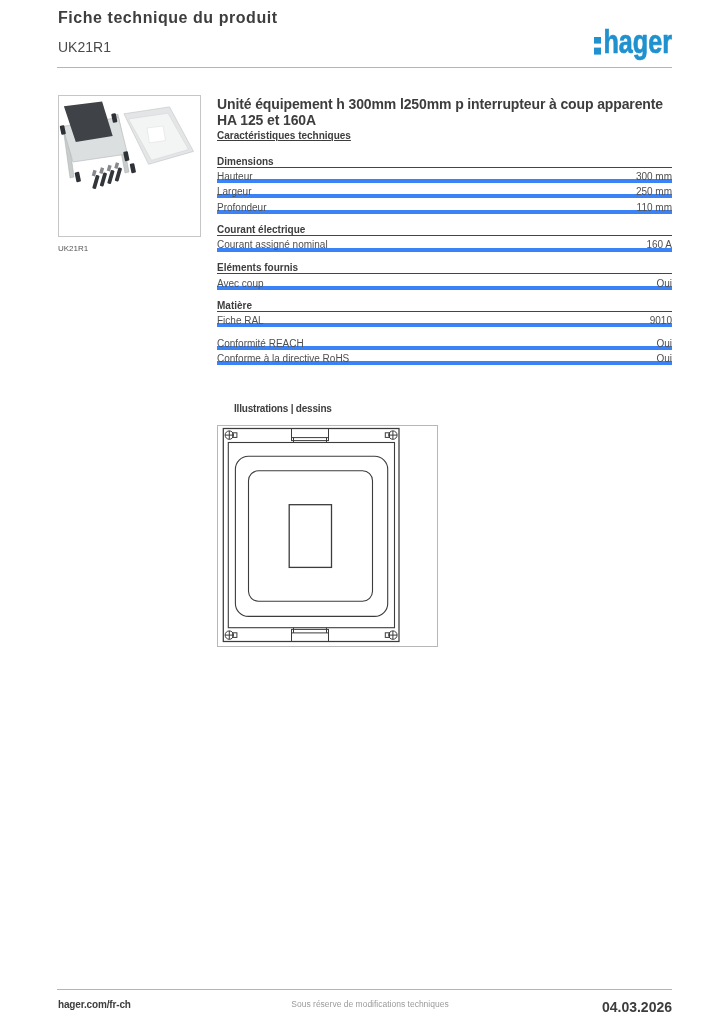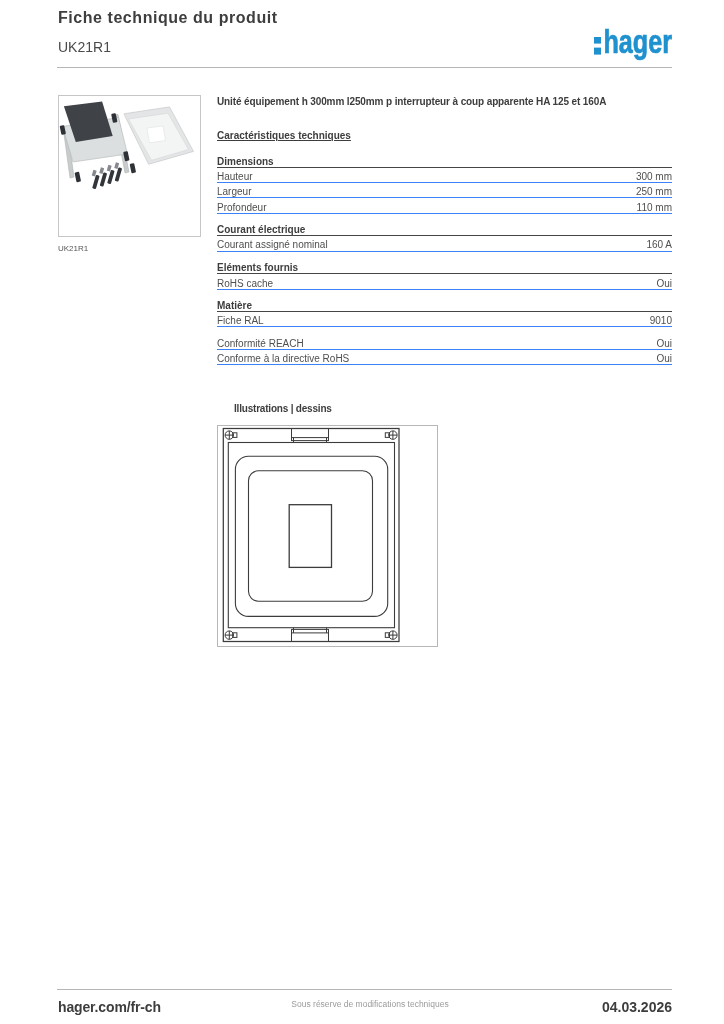--- a/index.html
+++ b/index.html
@@ -4,30 +4,30 @@
 <style>
   html,body{margin:0;padding:0;}
   body{width:724px;height:1024px;position:relative;background:#fff;
        font-family:"Liberation Sans",sans-serif;overflow:hidden;}
   .abs{position:absolute;}
   .h1{left:58px;top:9px;font-size:16px;font-weight:bold;color:#3e3e3e;letter-spacing:0.55px;}
   .sub{left:58px;top:39px;font-size:14px;color:#4a4a4a;}
   .hrule{left:57px;top:67px;width:615px;height:1px;background:#b5b5b5;}
   .photobox{left:58px;top:95px;width:141px;height:140px;border:1px solid #c6c6c6;}
   .photolabel{left:58px;top:243.7px;font-size:8px;color:#565656;}
-  .desc{left:217px;top:95.8px;width:460px;font-size:10px;letter-spacing:-0.12px;font-weight:bold;color:#3d3d3d;}
+  .desc{left:217px;top:95.8px;width:460px;font-size:14px;letter-spacing:-0.12px;font-weight:bold;color:#3d3d3d;}
   .caract{left:217px;top:130.3px;font-size:10px;font-weight:bold;color:#3d3d3d;text-decoration:underline;}
   .sec{left:217px;width:455px;}
   .sh{font-size:10px;font-weight:bold;color:#3d3d3d;height:14px;line-height:17px;border-bottom:1px solid #454545;}
-  .row{font-size:10px;color:#4f4f4f;box-sizing:border-box;height:15.3px;line-height:11px;border-bottom:1px solid #3b82f6;padding-top:3.2px;}
+  .row{font-size:10px;color:#4f4f4f;box-sizing:border-box;height:15.3px;line-height:11px;border-bottom:4px solid #3b82f6;padding-top:3.2px;}
   .row .v{float:right;}
   .illus{left:234px;top:403.3px;letter-spacing:-0.2px;font-size:10px;font-weight:bold;color:#3d3d3d;}
   .drawbox{left:217px;top:425.4px;width:219px;height:220px;border:1px solid #b7b7b7;}
   .footrule{left:57px;top:988.5px;width:615px;height:1px;background:#b5b5b5;}
-  .f1{left:58px;top:998.8px;font-size:14px;letter-spacing:-0.15px;font-weight:bold;color:#3d3d3d;}
+  .f1{left:58px;top:998.8px;font-size:10px;letter-spacing:-0.15px;font-weight:bold;color:#3d3d3d;}
   .f2{left:62px;top:998.8px;width:616px;text-align:center;font-size:8.5px;color:#9b9b9b;}
   .f3{left:57px;top:998.8px;width:615px;text-align:right;font-size:14px;letter-spacing:0px;font-weight:bold;color:#3d3d3d;}
 </style>
 </head>
 <body>
   <div class="abs h1">Fiche technique du produit</div>
   <div class="abs sub">UK21R1</div>
   <div class="abs hrule"></div>
 
   <svg class="abs" style="left:590px;top:22px;" width="88" height="40" viewBox="0 0 88 40">
@@ -84,21 +84,21 @@
     <div class="row"><span>Profondeur</span><span class="v">110 mm</span></div>
   </div>
 
   <div class="abs sec" style="top:221.3px;">
     <div class="sh">Courant électrique</div>
     <div class="row"><span>Courant assigné nominal</span><span class="v">160 A</span></div>
   </div>
 
   <div class="abs sec" style="top:259.4px;">
     <div class="sh">Eléments fournis</div>
-    <div class="row"><span>RoHS cache</span><span class="v">Oui</span></div>
+    <div class="row"><span>Avec coup</span><span class="v">Oui</span></div>
   </div>
 
   <div class="abs sec" style="top:296.8px;">
     <div class="sh">Matière</div>
     <div class="row"><span>Fiche RAL</span><span class="v">9010</span></div>
   </div>
 
   <div class="abs sec" style="top:334.8px;">
     <div class="row"><span>Conformité REACH</span><span class="v">Oui</span></div>
     <div class="row"><span>Conforme à la directive RoHS</span><span class="v">Oui</span></div>

